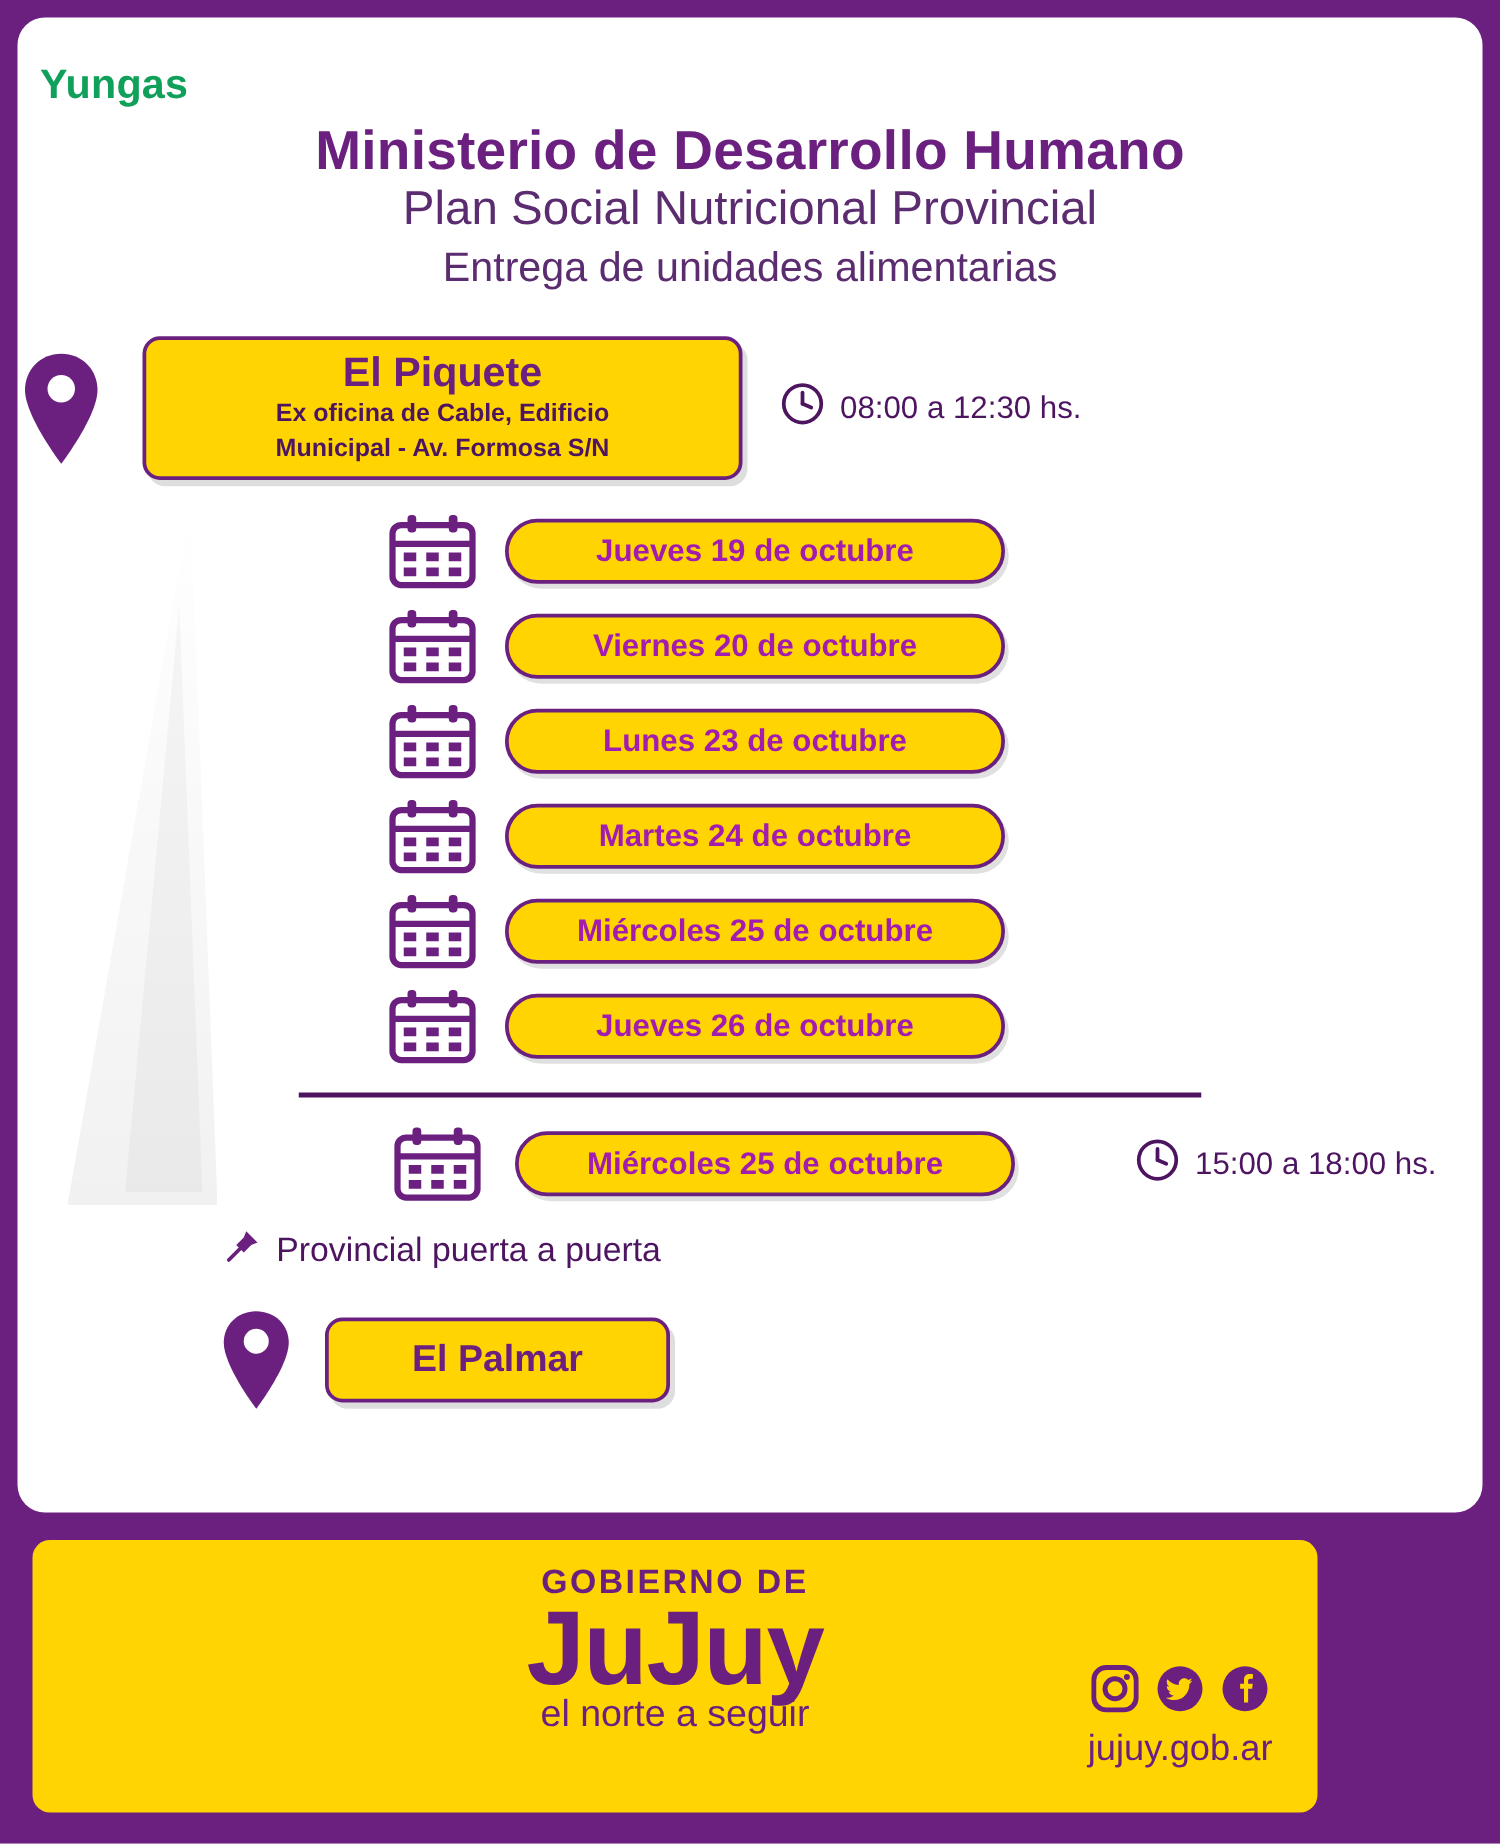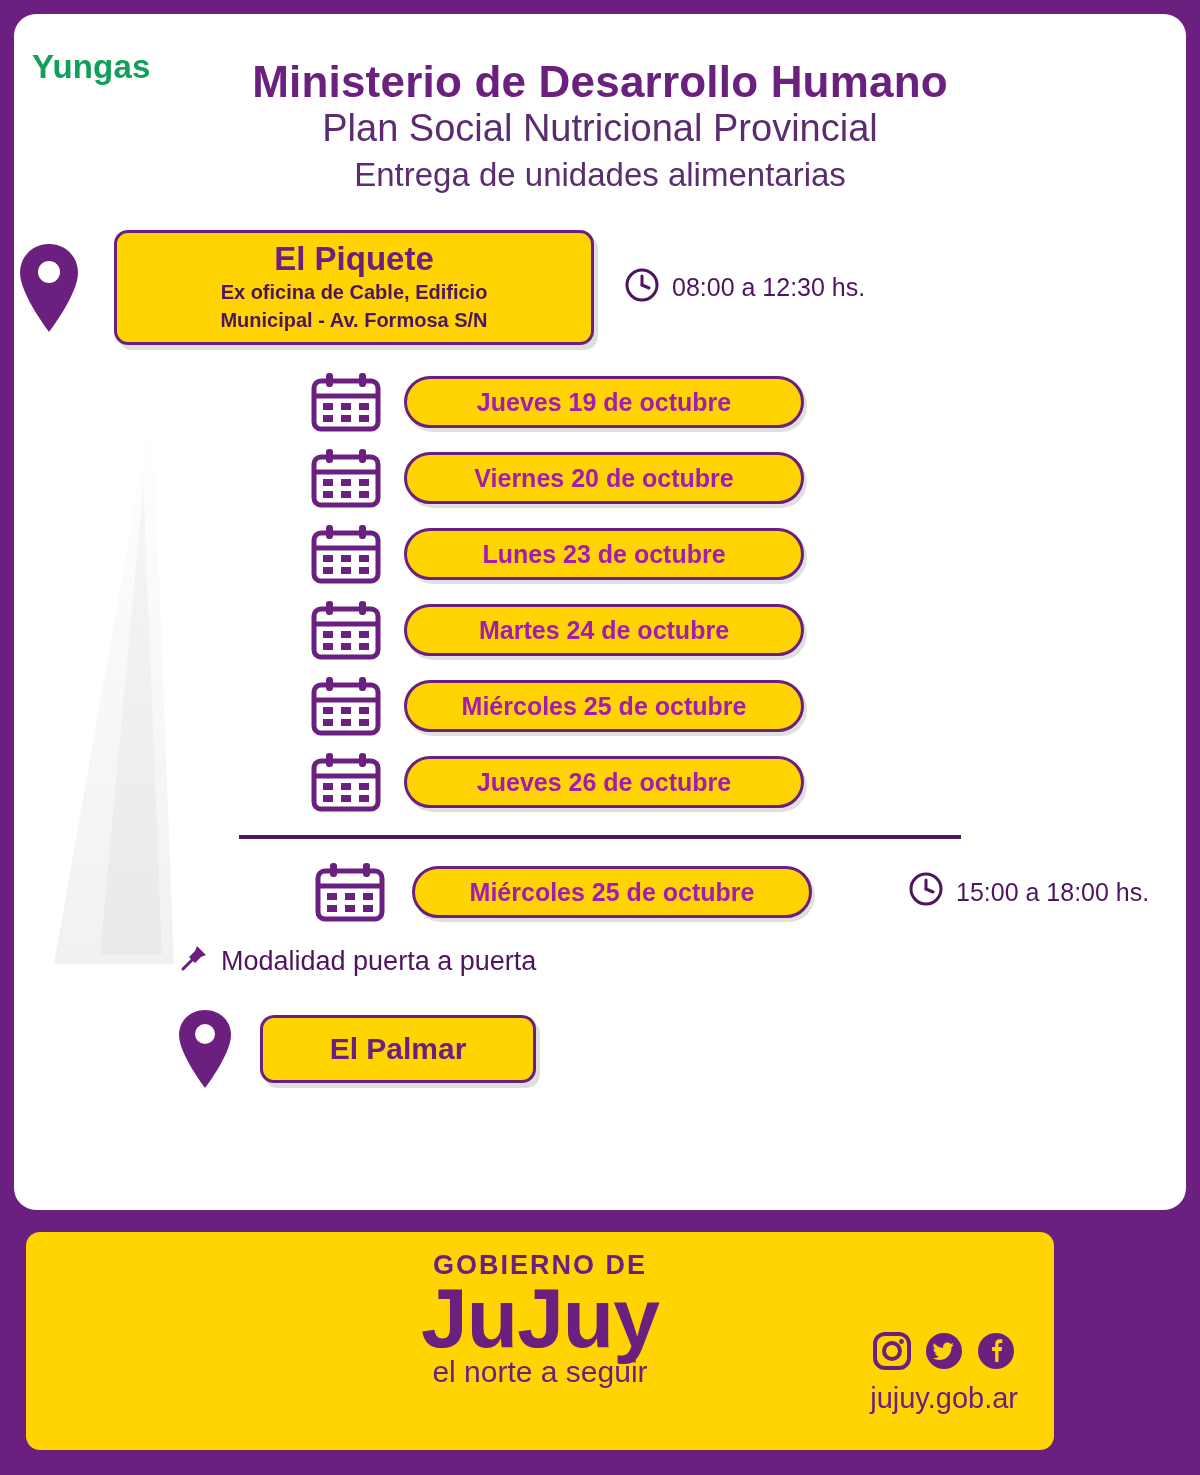--- a/index.html
+++ b/index.html
@@ -60,21 +60,21 @@
     left: 18px;
     top: 34px;
     font-size: 33px;
     font-weight: bold;
     color: #10a05a;
     letter-spacing: .2px;
   }
 
   .titles {
     position: relative;
-    padding-top: 43px;
+    padding-top: 82px;
     text-align: center;
     color: #5b1a70;
   }
   .t1 {
     font-size: 44px;
     font-weight: bold;
     letter-spacing: .2px;
     color: #6b2080;
   }
   .t2 {
@@ -461,21 +461,21 @@
       </div>
     </div>
 
     <div class="modalidad">
       <span>
         <svg width="30" height="30" viewBox="0 0 30 30">
           <path d="M18 3 L27 12 L22 14 L16 20 L10 14 L16 8 Z" fill="#6b2080"></path>
           <line x1="13" y1="17" x2="4" y2="26" stroke="#6b2080" stroke-width="3" stroke-linecap="round"></line>
         </svg>
       </span>
-      <span>Modalidad puerta a puerta</span>
+      <span>Provincial puerta a puerta</span>
     </div>
 
     <div class="bottom-places">
       <div class="place-pair">
         <span class="mini-pin">
           <svg width="62" height="86" viewBox="0 0 62 86">
             <path d="M31 4 C16 4 5 15 5 29 C5 48 31 82 31 82 C31 82 57 48 57 29 C57 15 46 4 31 4 Z" fill="#6b2080"></path>
             <circle cx="31" cy="28" r="10" fill="#ffffff"></circle>
           </svg>
         </span>

